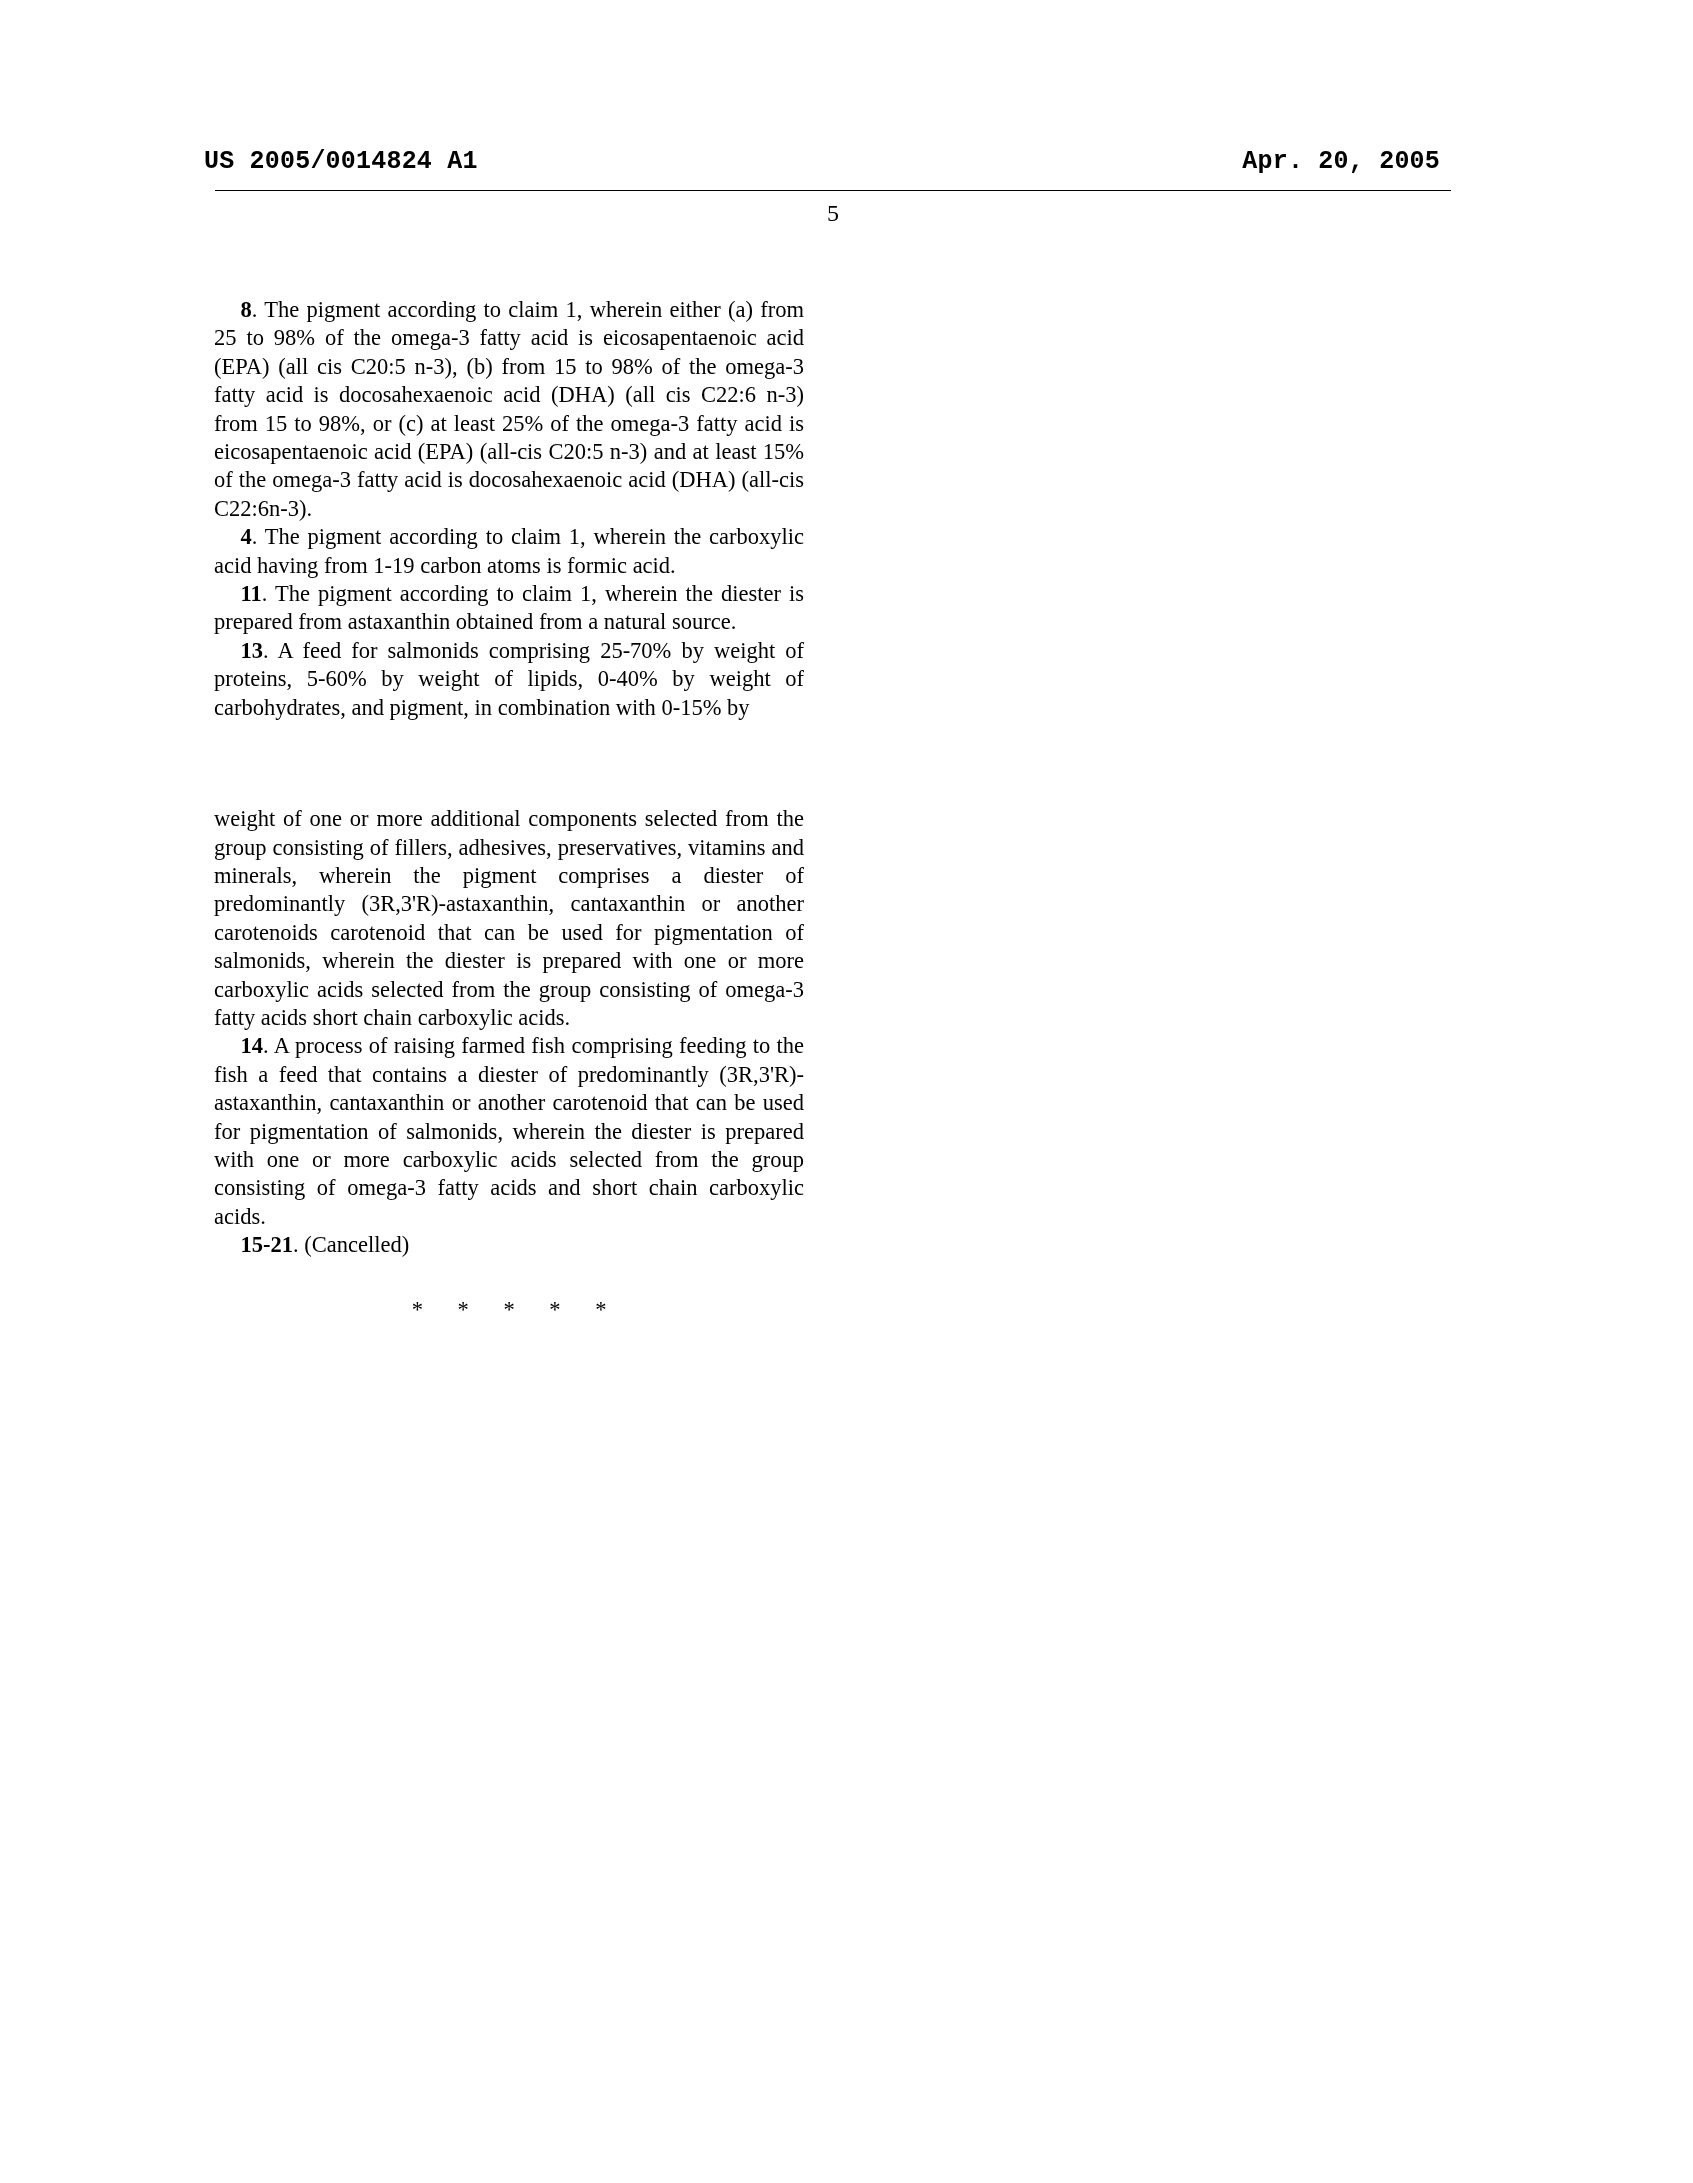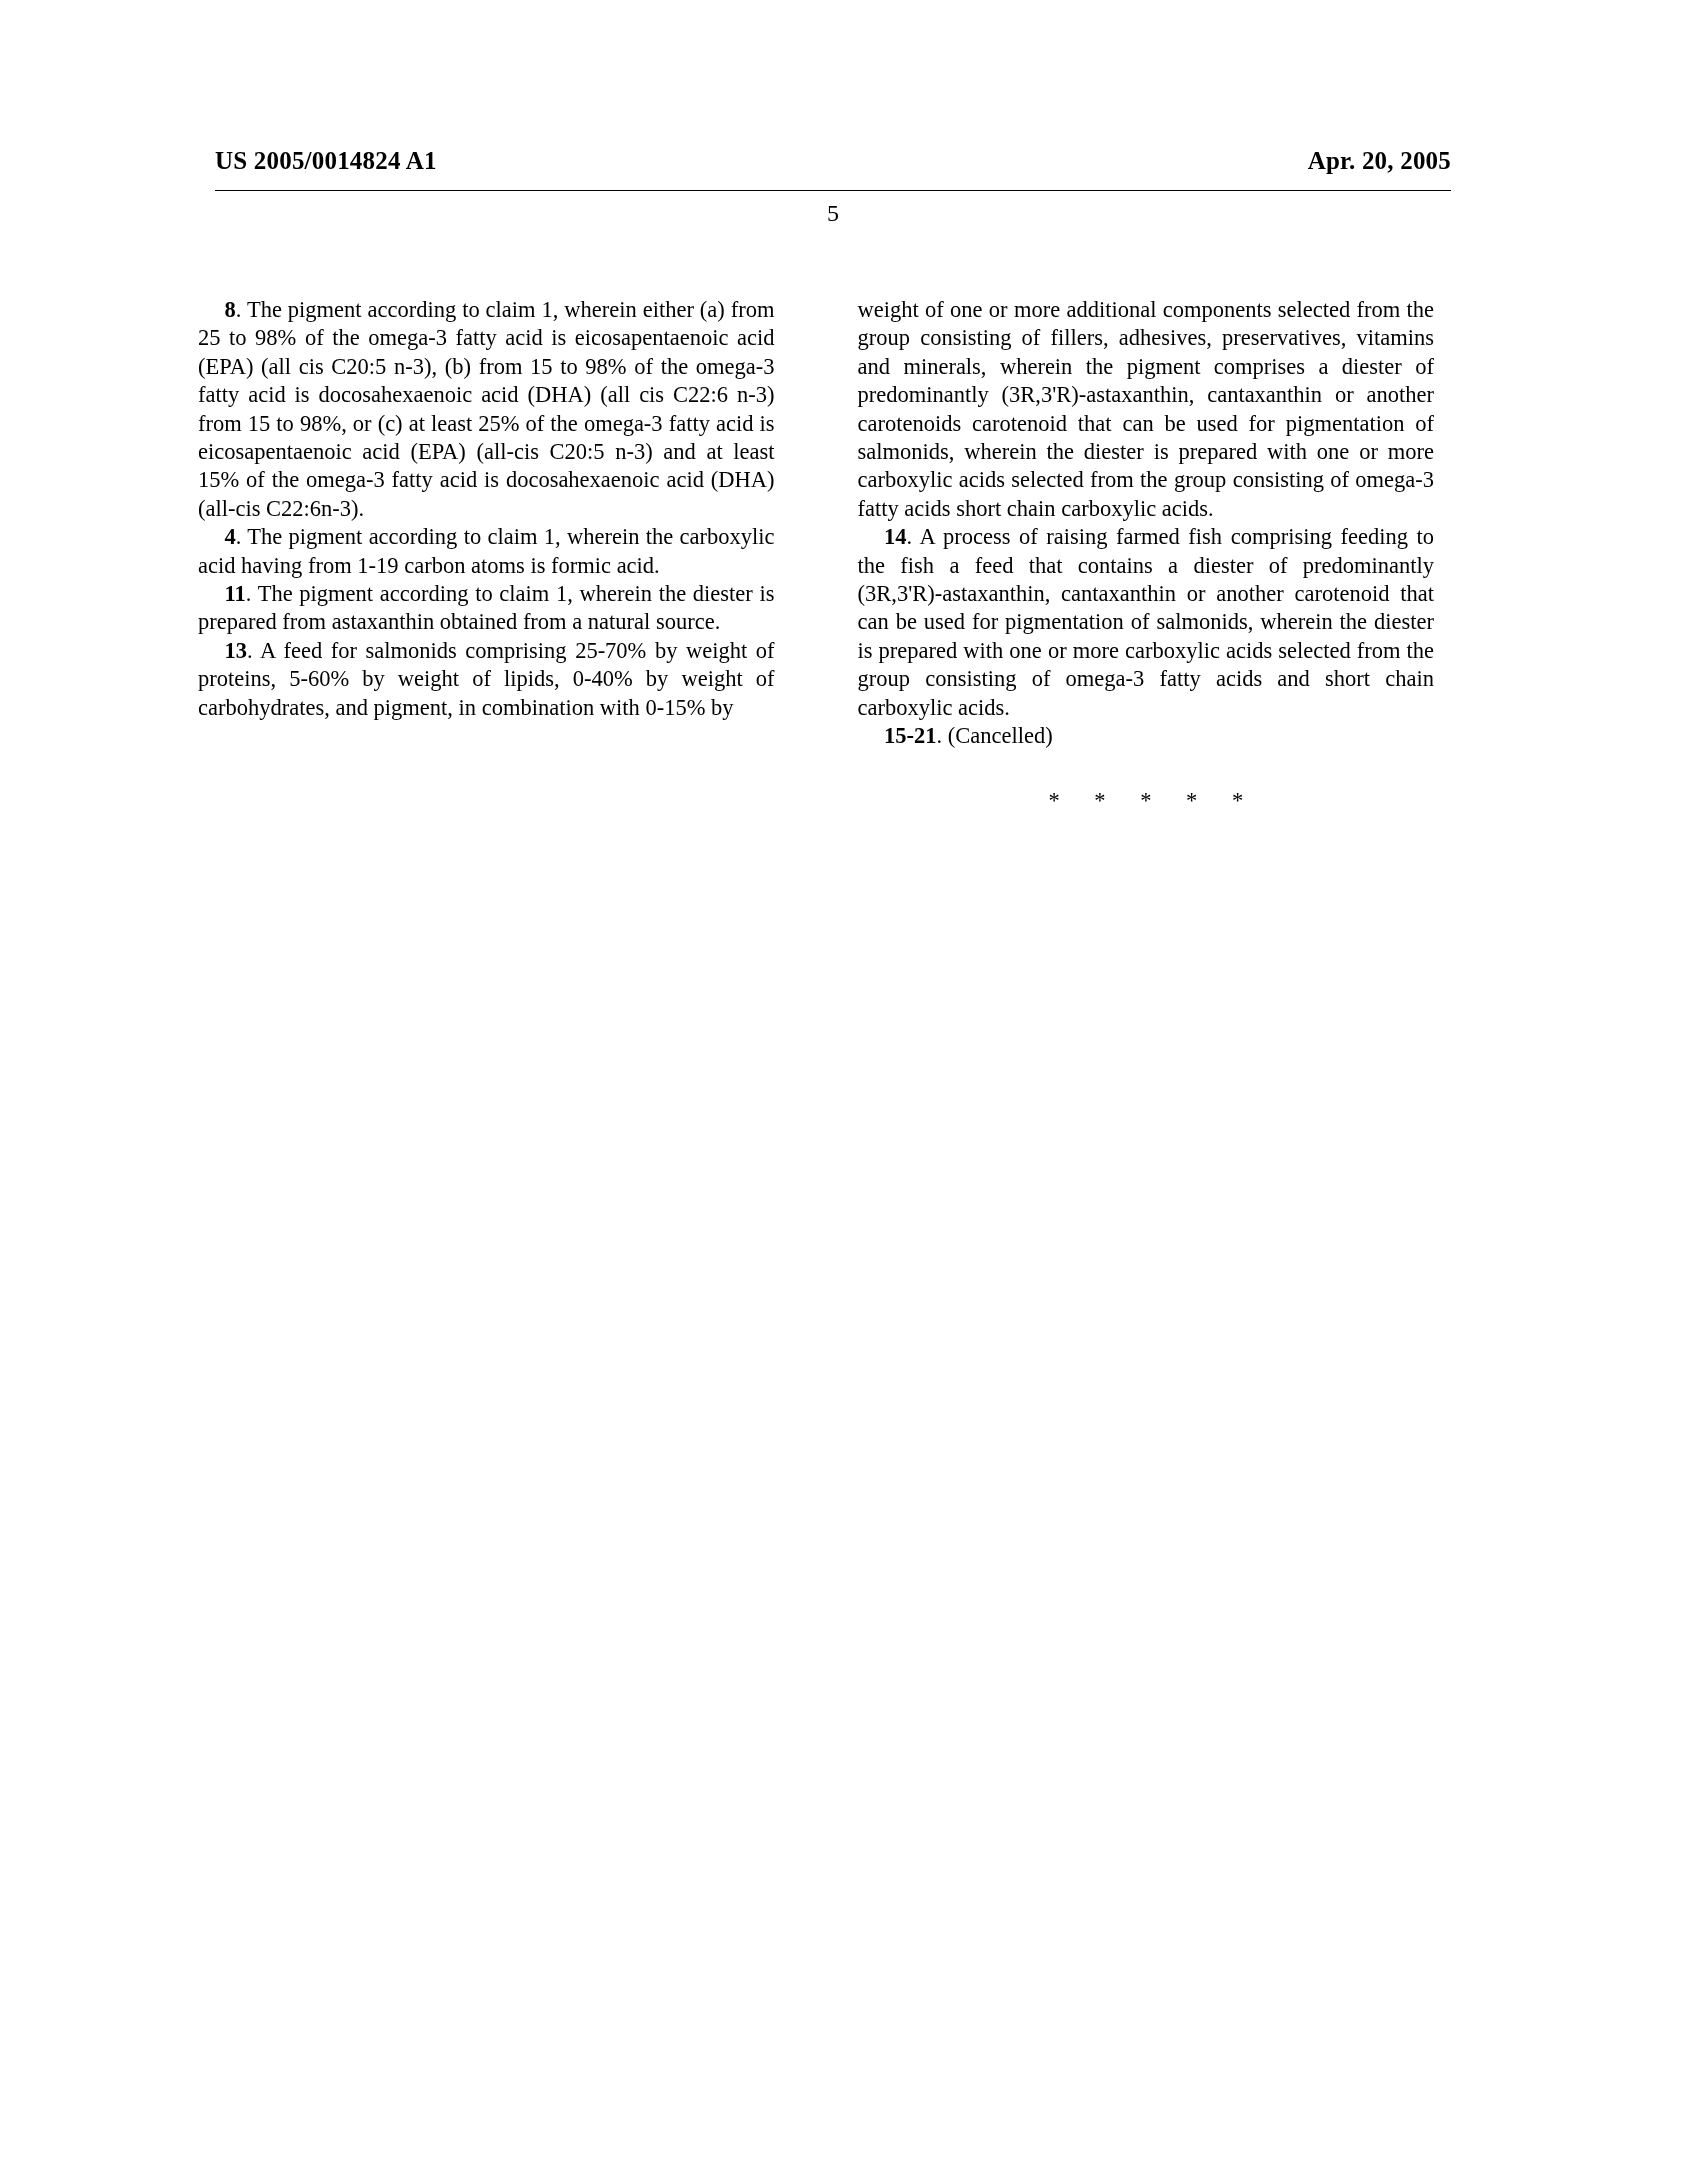--- a/index.html
+++ b/index.html
@@ -13,52 +13,54 @@
   }
   .page {
     position: absolute;
     left: 0; top: 0;
     width: 1694px;
     height: 2183px;
     background: #ffffff;
   }
   .header {
     position: absolute;
-    left: 215px;
+    left: 204px;
     top: 147px;
     width: 1236px;
     display: flex;
     justify-content: space-between;
     font-size: 25px;
     font-weight: bold;
     letter-spacing: 0.2px;
+    font-family: Liberation Mono, monospace;
   }
   .header-rule {
     position: absolute;
     left: 215px;
     top: 190px;
     width: 1236px;
     height: 1.3px;
     background: #000000;
   }
   .page-number {
     position: absolute;
     left: 215px;
     top: 200px;
     width: 1236px;
     text-align: center;
     font-size: 24px;
   }
   .columns {
     position: absolute;
-    left: 198px;
+    left: 214px;
     top: 296px;
     width: 1236px;
     display: flex;
     gap: 83px;
+    flex-direction: column;
   }
   .col {
     width: 590px;
     font-size: 22.5px;
     line-height: 28.4px;
     text-align: justify;
   }
   p.para { text-indent: 0; }
   p.para.indent { text-indent: 26.5px; }
   .bold { font-weight: bold; }

